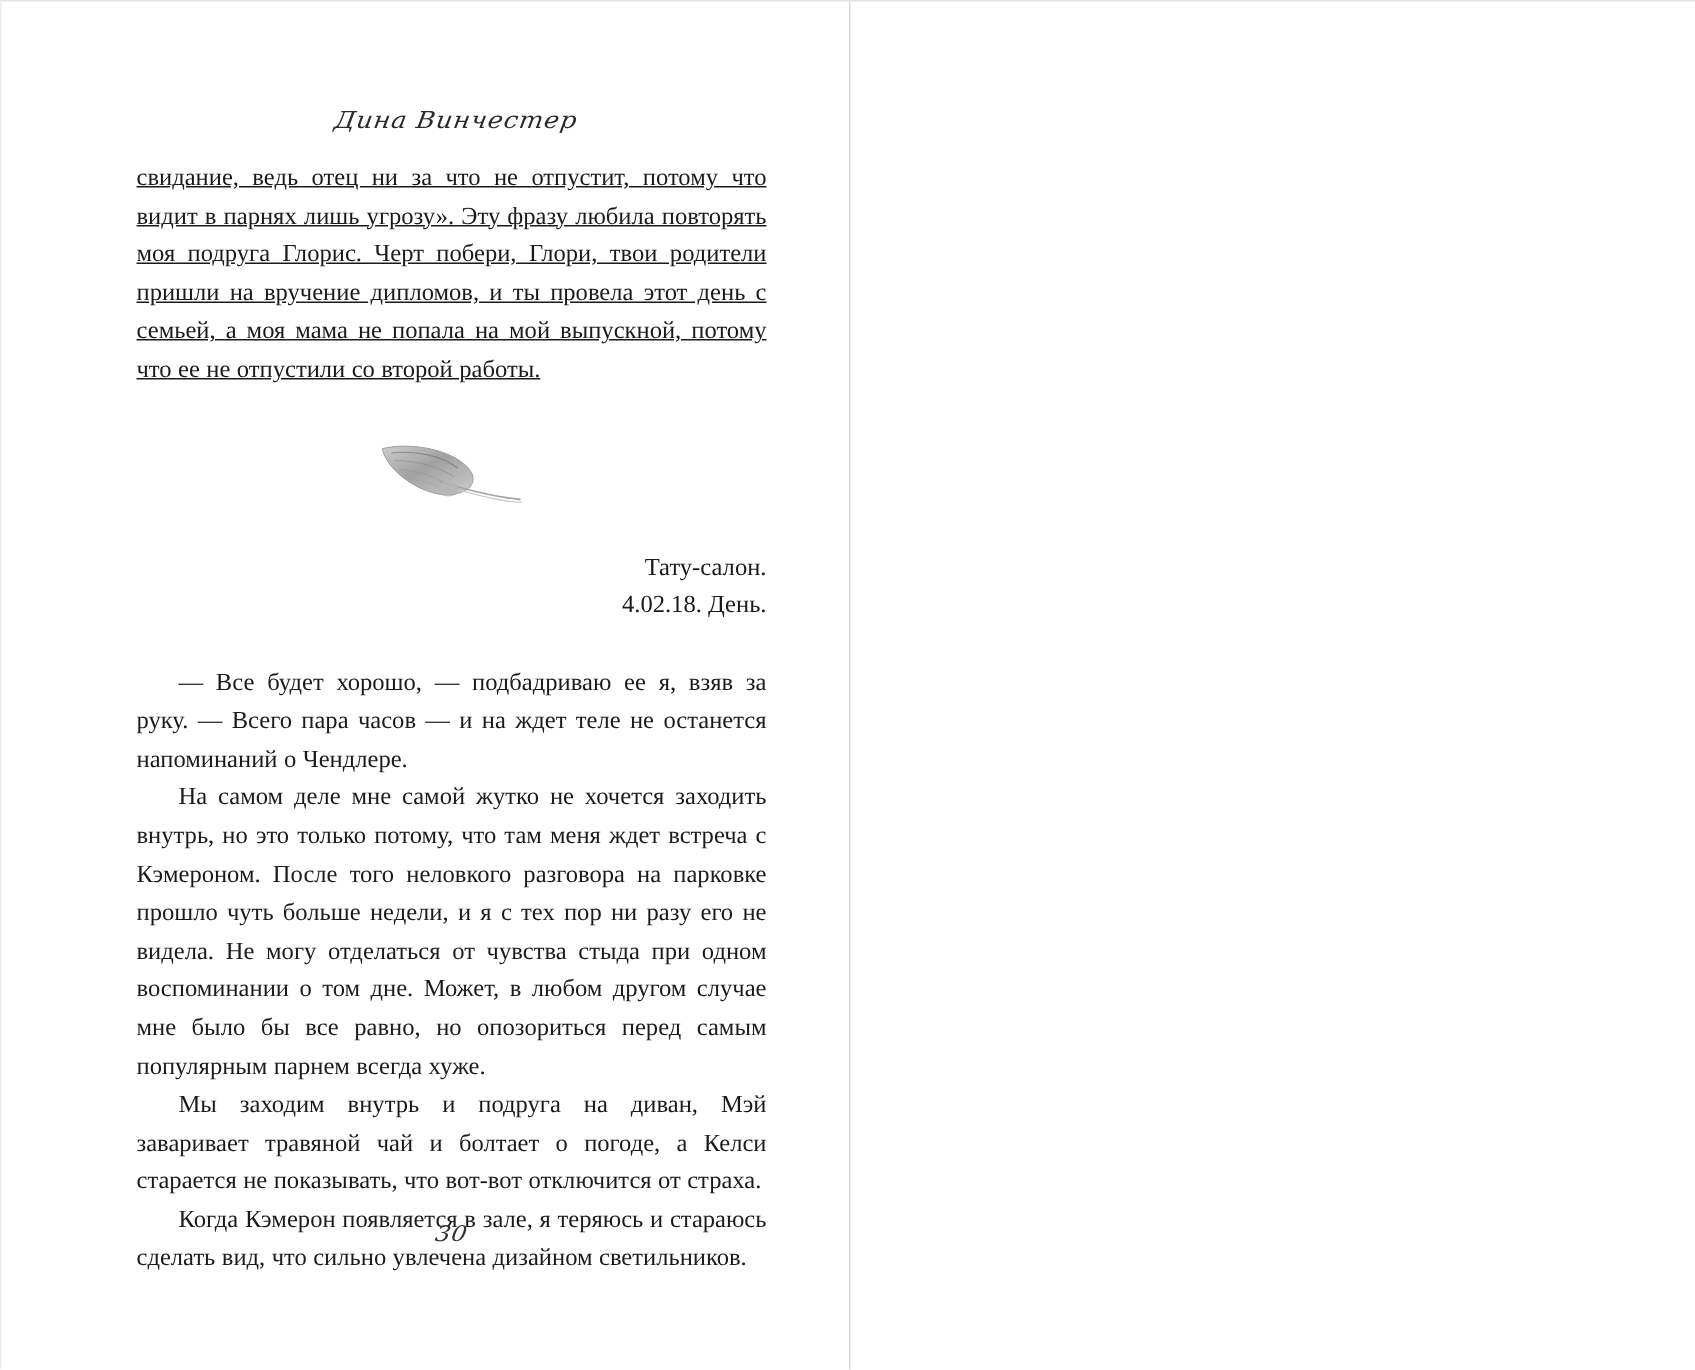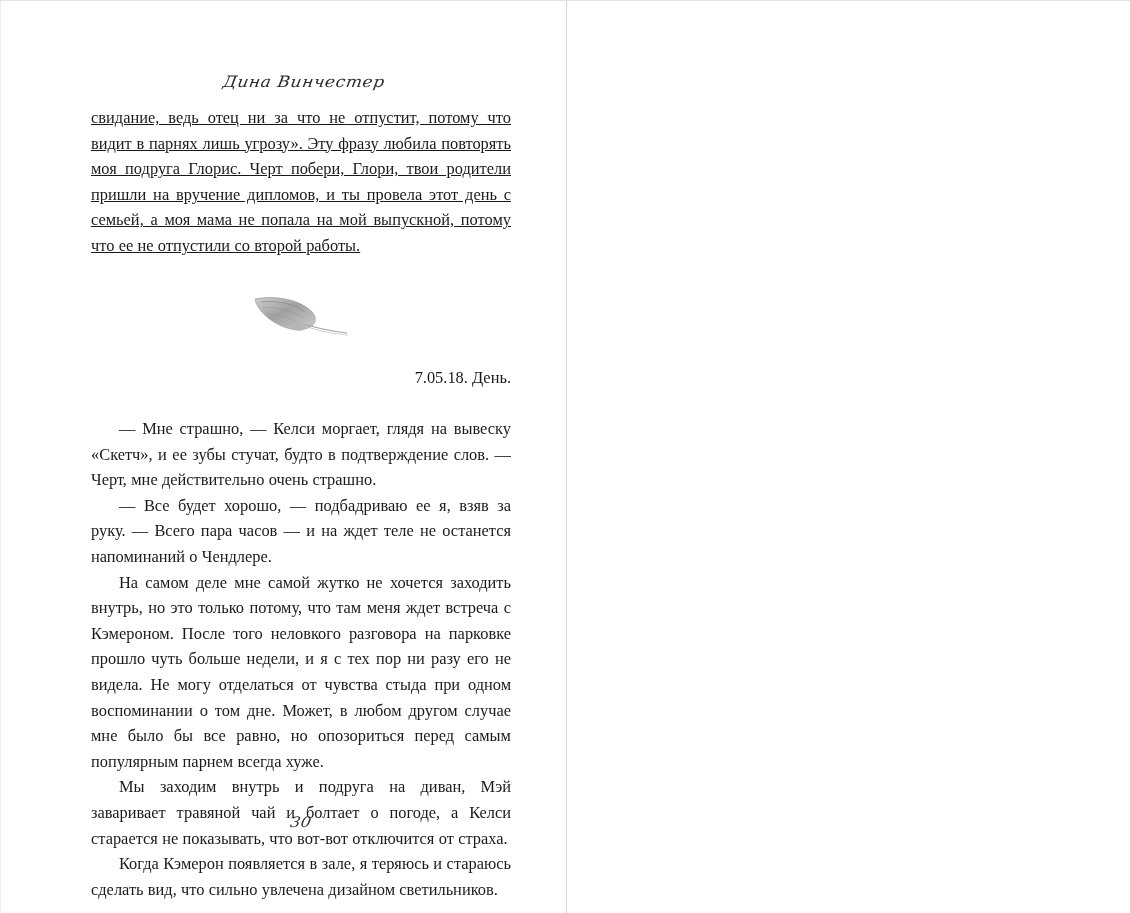--- a/index.html
+++ b/index.html
@@ -152,26 +152,26 @@
             <path d="M16 14 C30 14, 46 18, 56 25" fill="none" stroke="#8a8a8a" stroke-width="0.6" opacity="0.7"></path>
             <path d="M20 20 C32 21, 44 25, 53 31" fill="none" stroke="#949494" stroke-width="0.55" opacity="0.65"></path>
             <path d="M24 26 C34 27, 43 30, 50 34" fill="none" stroke="#9c9c9c" stroke-width="0.5" opacity="0.6"></path>
             <path d="M46 28 C62 33, 80 38, 100 40" fill="none" stroke="#a5a5a5" stroke-width="1.2"></path>
             <path d="M50 31 C66 36, 84 41, 101 42" fill="none" stroke="#c4c4c4" stroke-width="0.8"></path>
             <ellipse cx="52" cy="33" rx="7" ry="5" fill="#b5b5b5" opacity="0.8"></ellipse>
           </svg>
         </div>
 
         <div class="scene-heading">
-          <div>7.05.18. День.</div>
+          <div>Тату-салон.</div>
+          <div>4.02.18. День.</div>
         </div>
 
         <div class="gap-after-heading"></div>
 
-        <p class="para dialogue">— Мне страшно, — Келси моргает, глядя на вывеску «Скетч», и ее зубы стучат, будто в подтверждение слов. — Черт, мне действительно очень страшно.</p>
         <p class="para dialogue">— Все будет хорошо, — подбадриваю ее я, взяв за руку. — Всего пара часов — и на ждет теле не останется напоминаний о Чендлере.</p>
         <p class="para">На самом деле мне самой жутко не хочется заходить внутрь, но это только потому, что там меня ждет встреча с Кэмероном. После того неловкого разговора на парковке прошло чуть больше недели, и я с тех пор ни разу его не видела. Не могу отделаться от чувства стыда при одном воспоминании о том дне. Может, в любом другом случае мне было бы все равно, но опозориться перед самым популярным парнем всегда хуже.</p>
         <p class="para">Мы заходим внутрь и подруга на диван, Мэй заваривает травяной чай и болтает о погоде, а Келси старается не показывать, что вот-вот отключится от страха.</p>
         <p class="para">Когда Кэмерон появляется в зале, я теряюсь и стараюсь сделать вид, что сильно увлечена дизайном светильников.</p>
 
       </div>
 
       <div class="folio">30</div>
     </div>
   </div>

